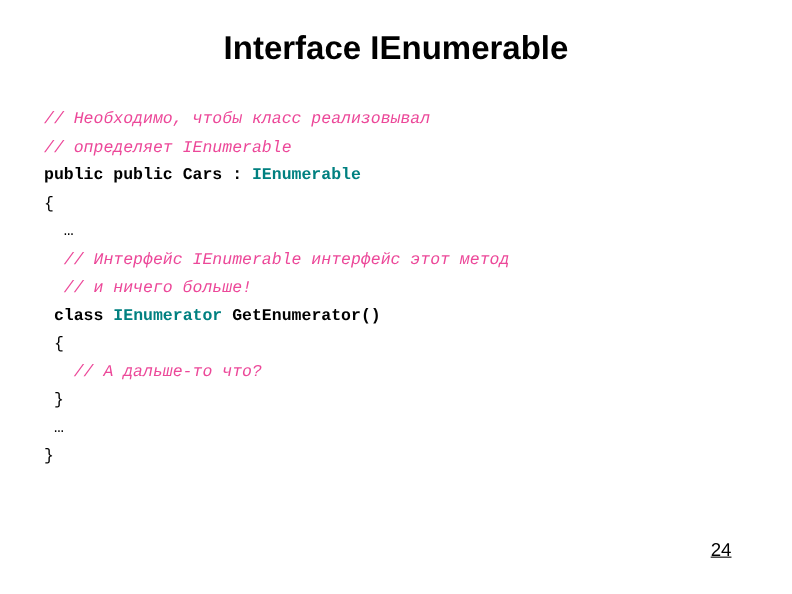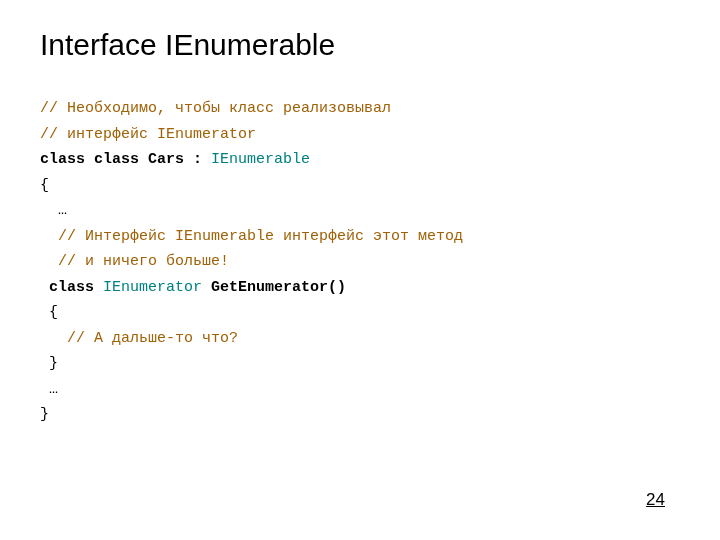--- a/index.html
+++ b/index.html
@@ -9,61 +9,62 @@
     }
     body {
       width: 720px;
       height: 540px;
       background: #ffffff;
       font-family: Arial, Helvetica, sans-serif;
       position: relative;
       padding: 28px 40px 40px 40px;
     }
     .title {
-      text-align: left;
+      text-align: center;
       font-size: 30px;
-      font-weight: 400;
+      font-weight: 700;
       color: #000000;
       margin-bottom: 34px;
     }
     .code-block {
       font-family: "Courier New", Courier, monospace;
       font-size: 15px;
       line-height: 1.7;
       color: #000000;
       white-space: pre;
     }
     .comment {
-      color: #a16207;
+      color: #ec4899;
+      font-style: italic;
     }
     .keyword {
       font-weight: bold;
     }
     .type {
-      font-weight: normal;
+      font-weight: bold;
       color: #008080;
     }
     .page-number {
       position: absolute;
       bottom: 30px;
       right: 55px;
       font-size: 17px;
       color: #000000;
       font-family: Arial, Helvetica, sans-serif;
       text-decoration: underline;
     }
   </style>
 </head>
 <body>
 
 <h1 class="title">Interface IEnumerable</h1>
 
 <div class="code-block"><span class="comment">// Необходимо, чтобы класс реализовывал</span>
-<span class="comment">// интерфейс IEnumerator</span>
-<span class="keyword">class class </span><span class="keyword">Cars : </span><span class="type">IEnumerable</span>
+<span class="comment">// определяет IEnumerable</span>
+<span class="keyword">public public </span><span class="keyword">Cars : </span><span class="type">IEnumerable</span>
 <span>{</span>
 <span>  …</span>
 <span class="comment">  // Интерфейс IEnumerable интерфейс этот метод</span>
 <span class="comment">  // и ничего больше!</span>
 <span> </span><span class="keyword">class </span><span class="type">IEnumerator </span><span class="keyword">GetEnumerator()</span>
 <span> {</span>
 <span class="comment">   // А дальше-то что?</span>
 <span> }</span>
 <span> …</span>
 <span>}</span></div>

